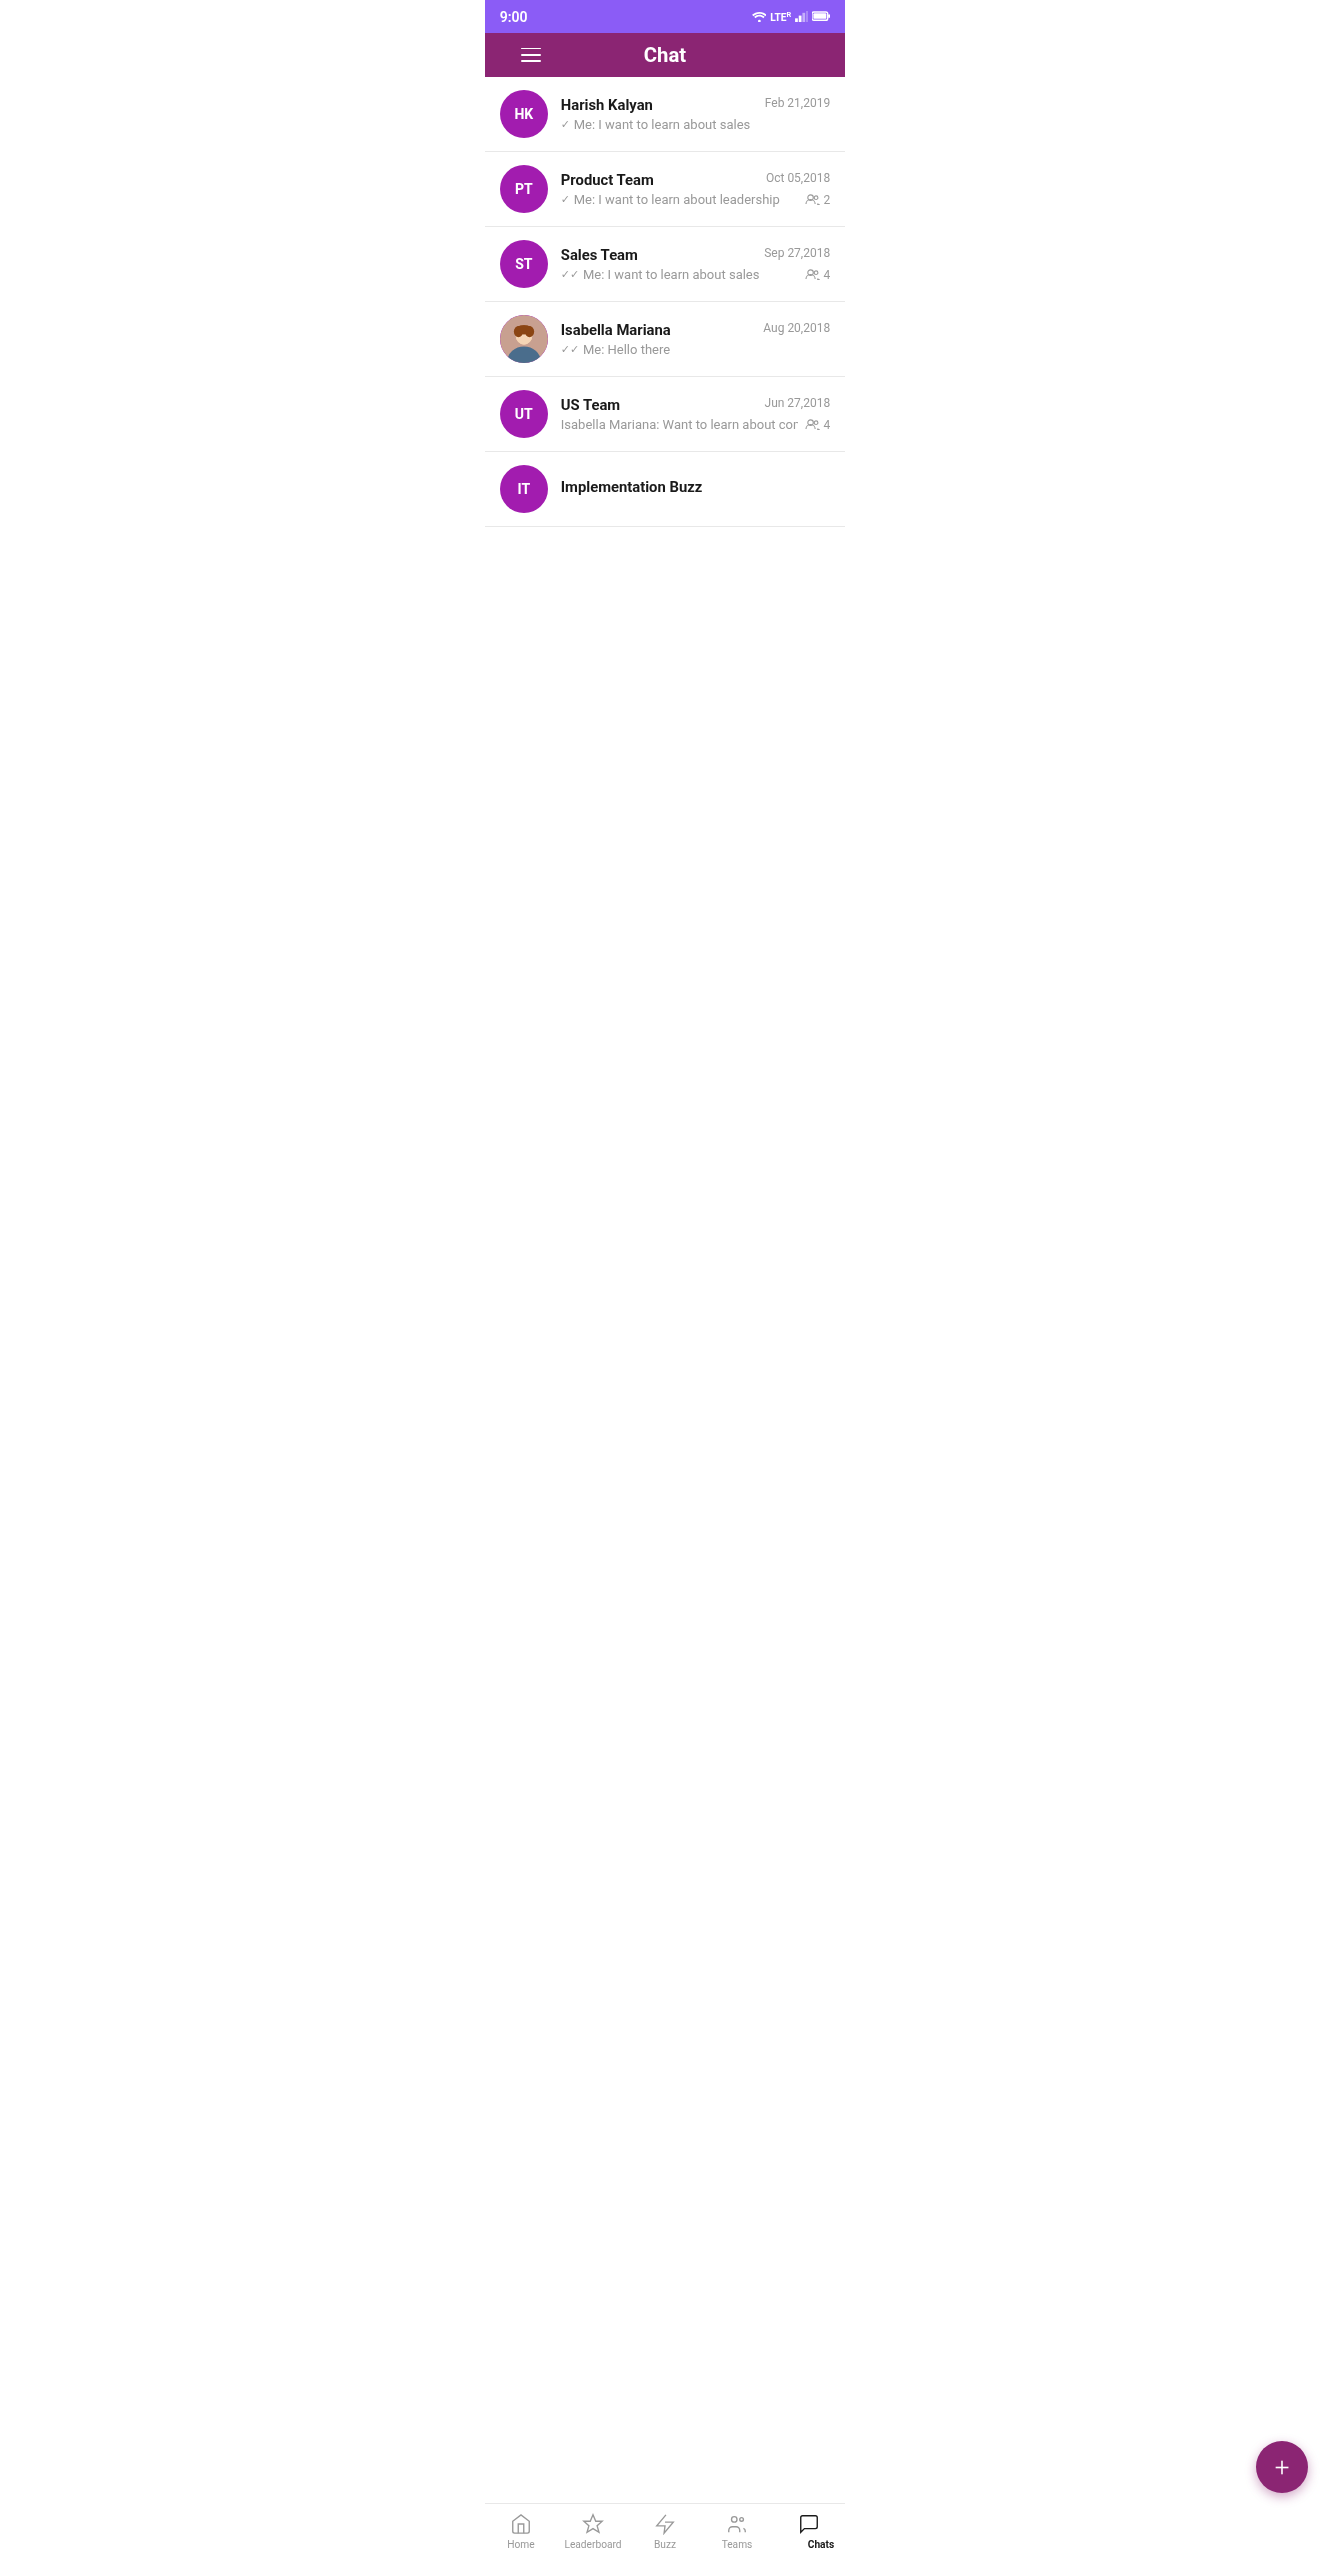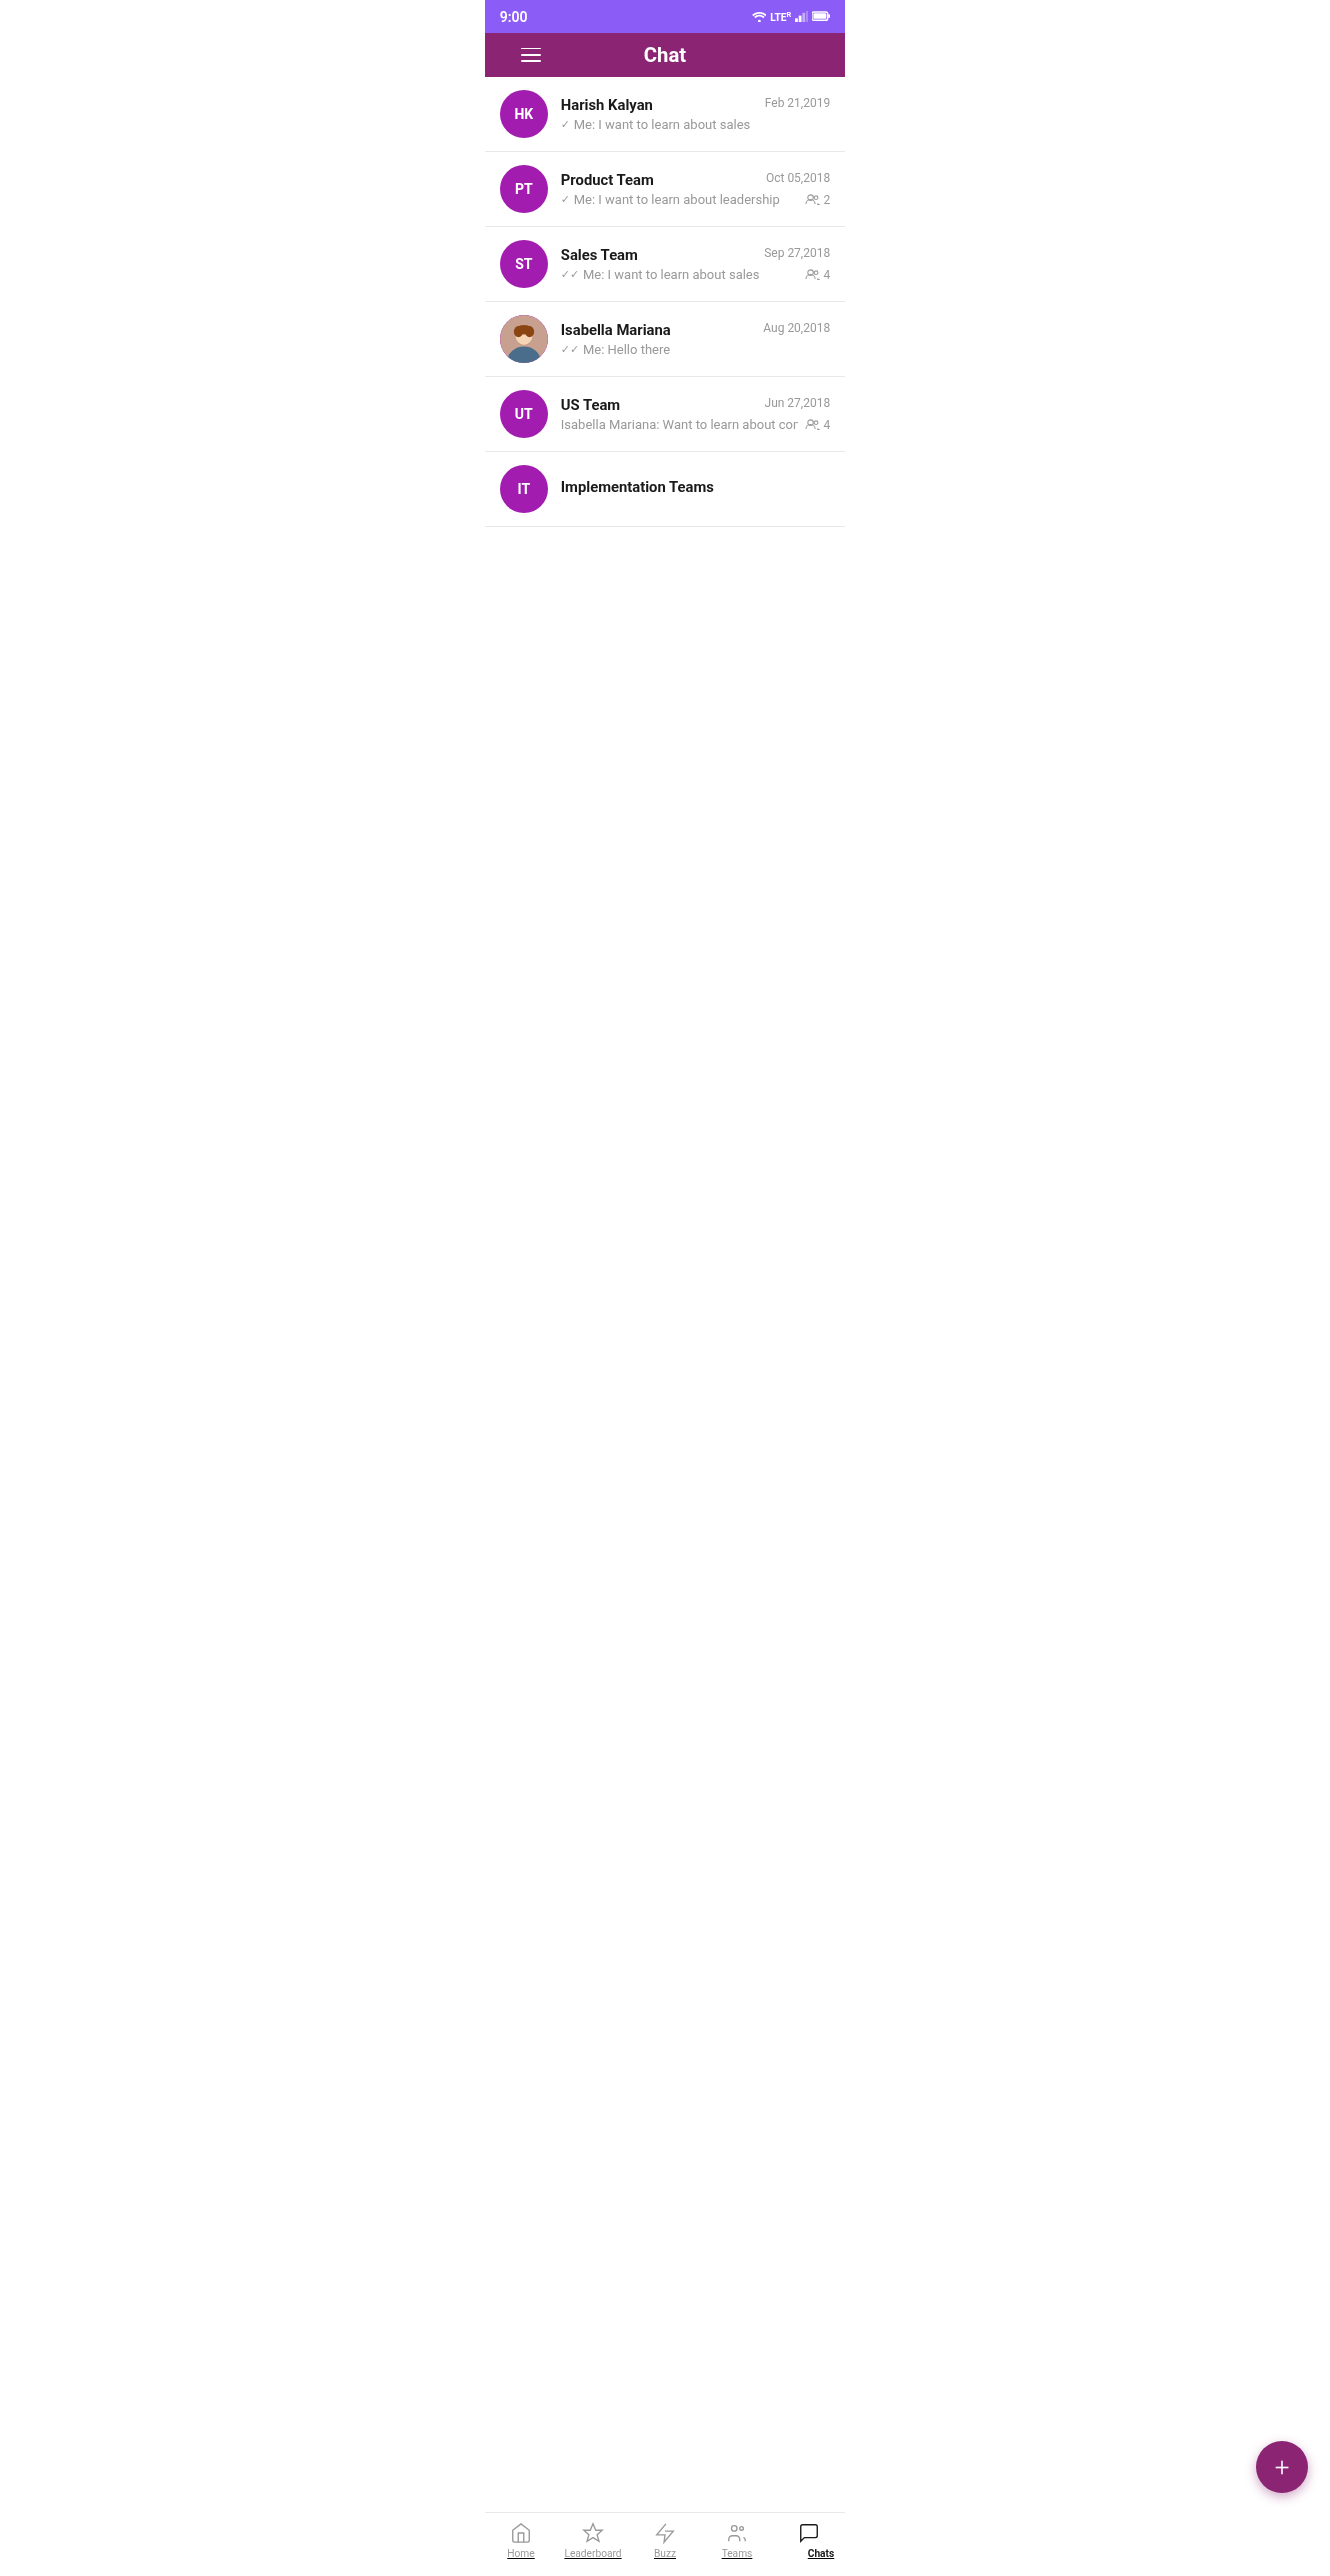--- a/index.html
+++ b/index.html
@@ -178,31 +178,30 @@
       cursor: pointer;
       box-shadow: 0 3.7px 11px rgba(139, 37, 115, 0.4);
       font-size: 26px;
       font-weight: 300;
       z-index: 100;
     }
 
     
     .bottom-nav {
       position: fixed;
-      bottom: 6px;
+      bottom: 15px;
       left: 50%;
       transform: translateX(-50%);
       width: 360px;
       background: white;
       border-top: 0.9px solid #e8e8e8;
       display: flex;
       justify-content: space-between;
       padding: 9.2px 0 11px;
       z-index: 200;
-      text-decoration: underline;
     }
 
     .nav-item {
       display: flex;
       flex-direction: column;
       align-items: center;
       gap: 3.7px;
       cursor: pointer;
       flex: 1;
     }
@@ -359,21 +358,21 @@
         <circle cx="12" cy="4" r="2" stroke="#999" stroke-width="1.2"></circle>
         <path d="M13 11a3.5 3.5 0 013.5 3.5" stroke="#999" stroke-width="1.2"></path>
       </svg> 4</div>
           </div>
         </div>
       </div>
       <div class="chat-item">
         <div class="avatar">IT</div>
         <div class="chat-content">
           <div class="chat-header-row">
-            <span class="chat-name">Implementation Teams</span>
+            <span class="chat-name">Implementation Buzz</span>
             <span class="chat-date"></span>
           </div>
           <div class="chat-preview-row">
             <span class="chat-preview"></span>
           </div>
         </div>
       </div>
     </div>
 </div>
 

